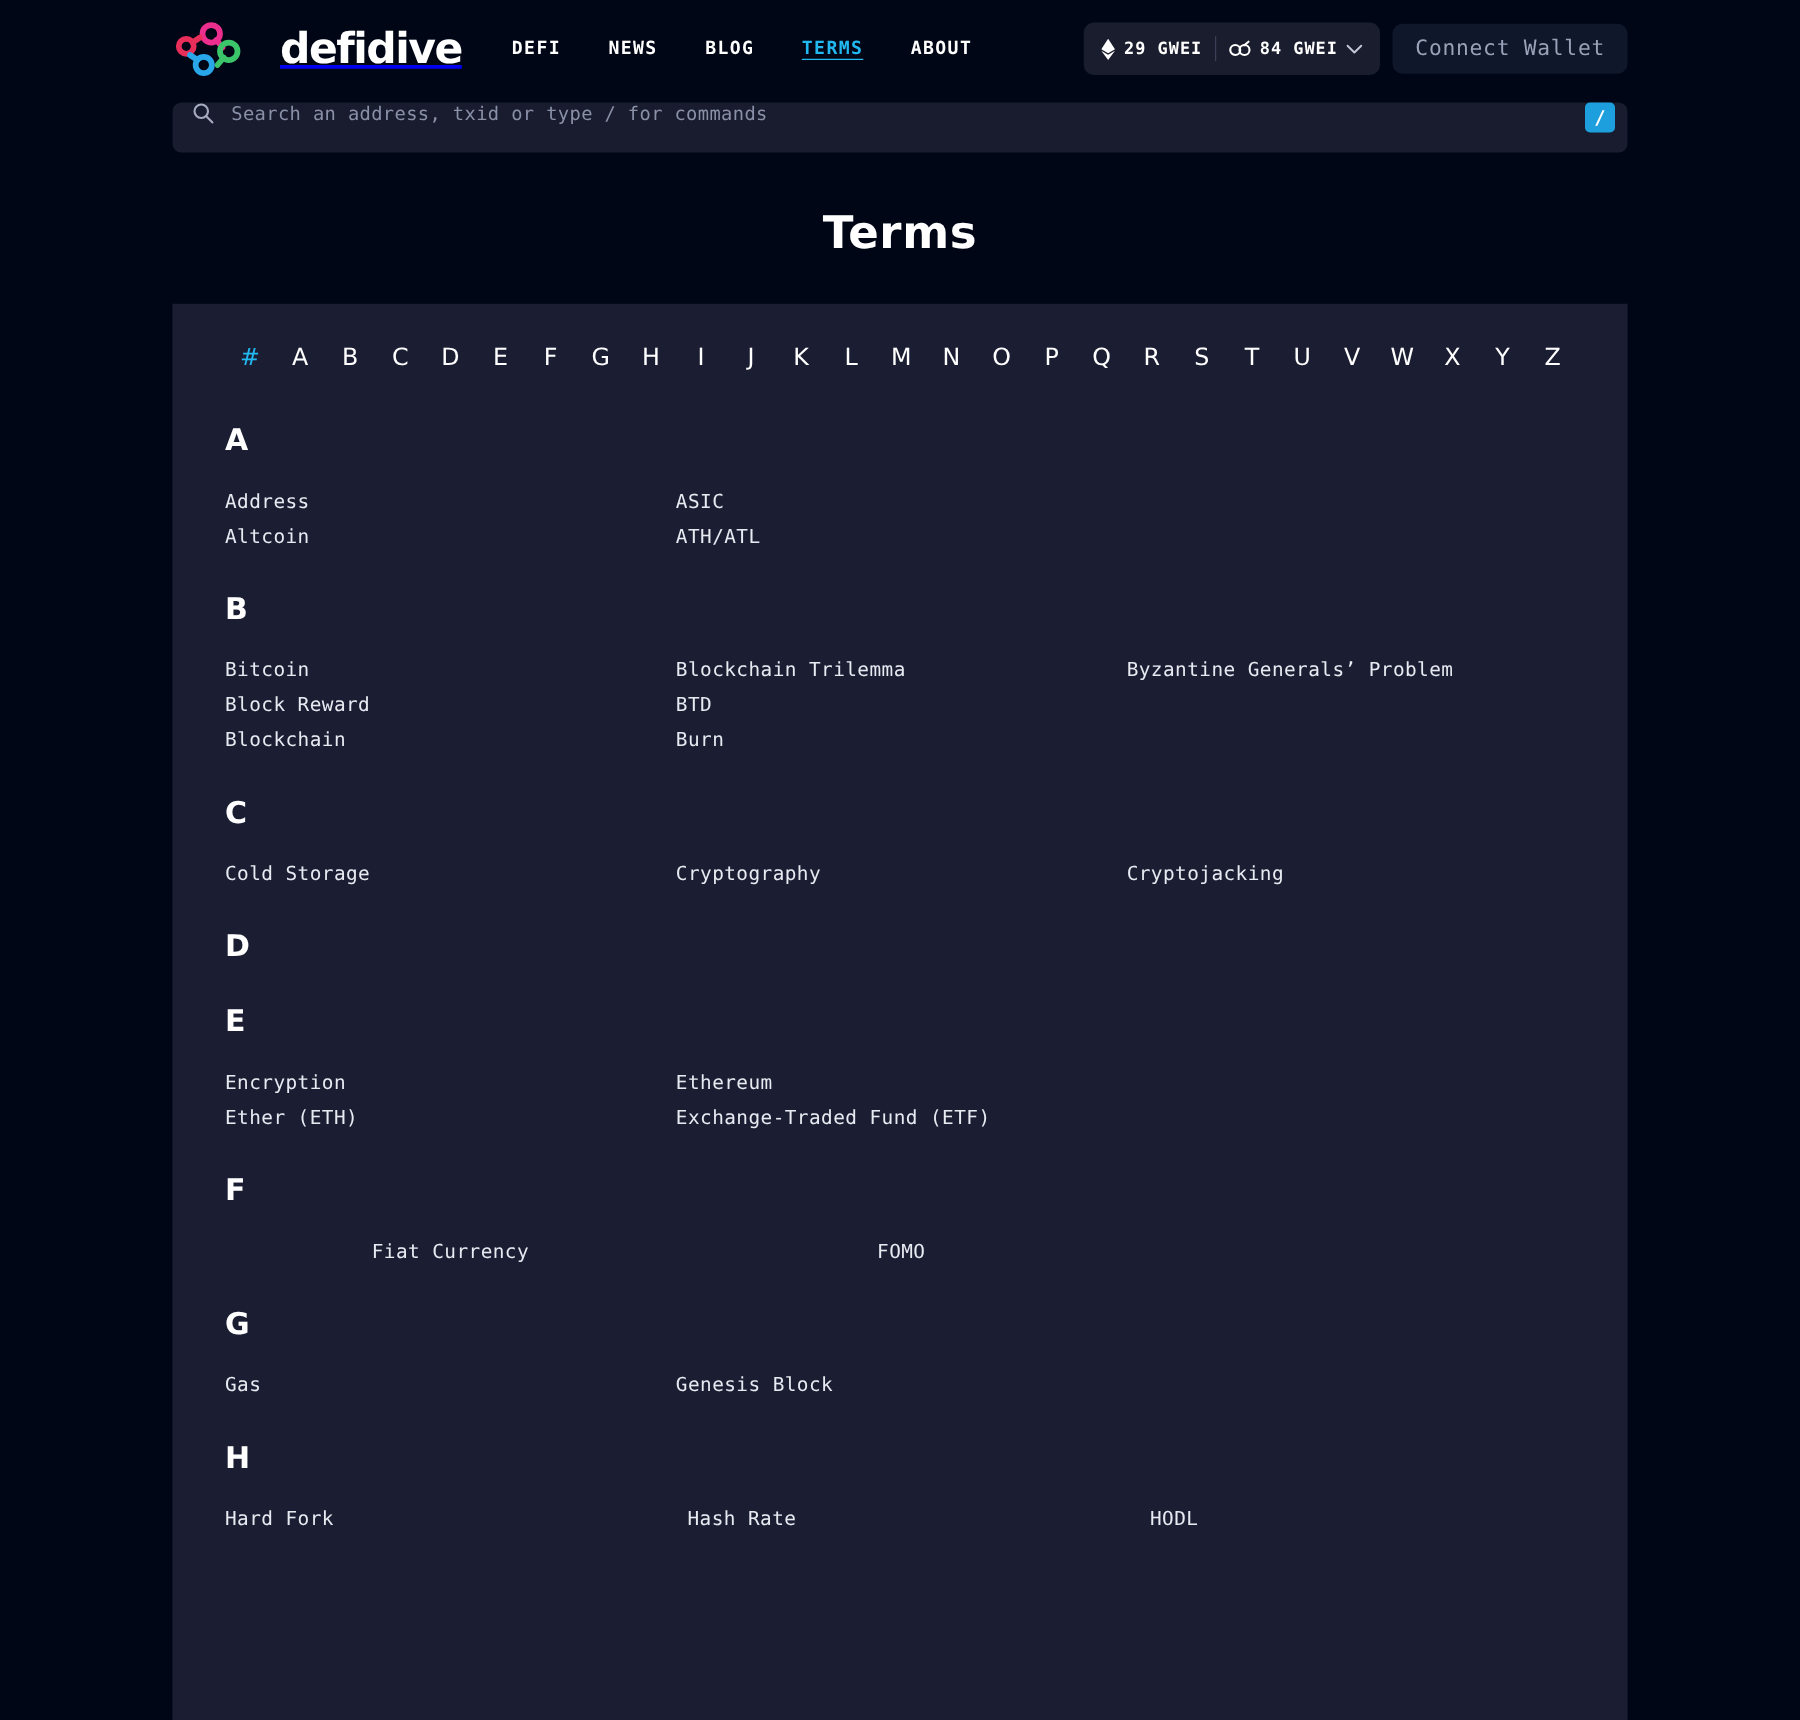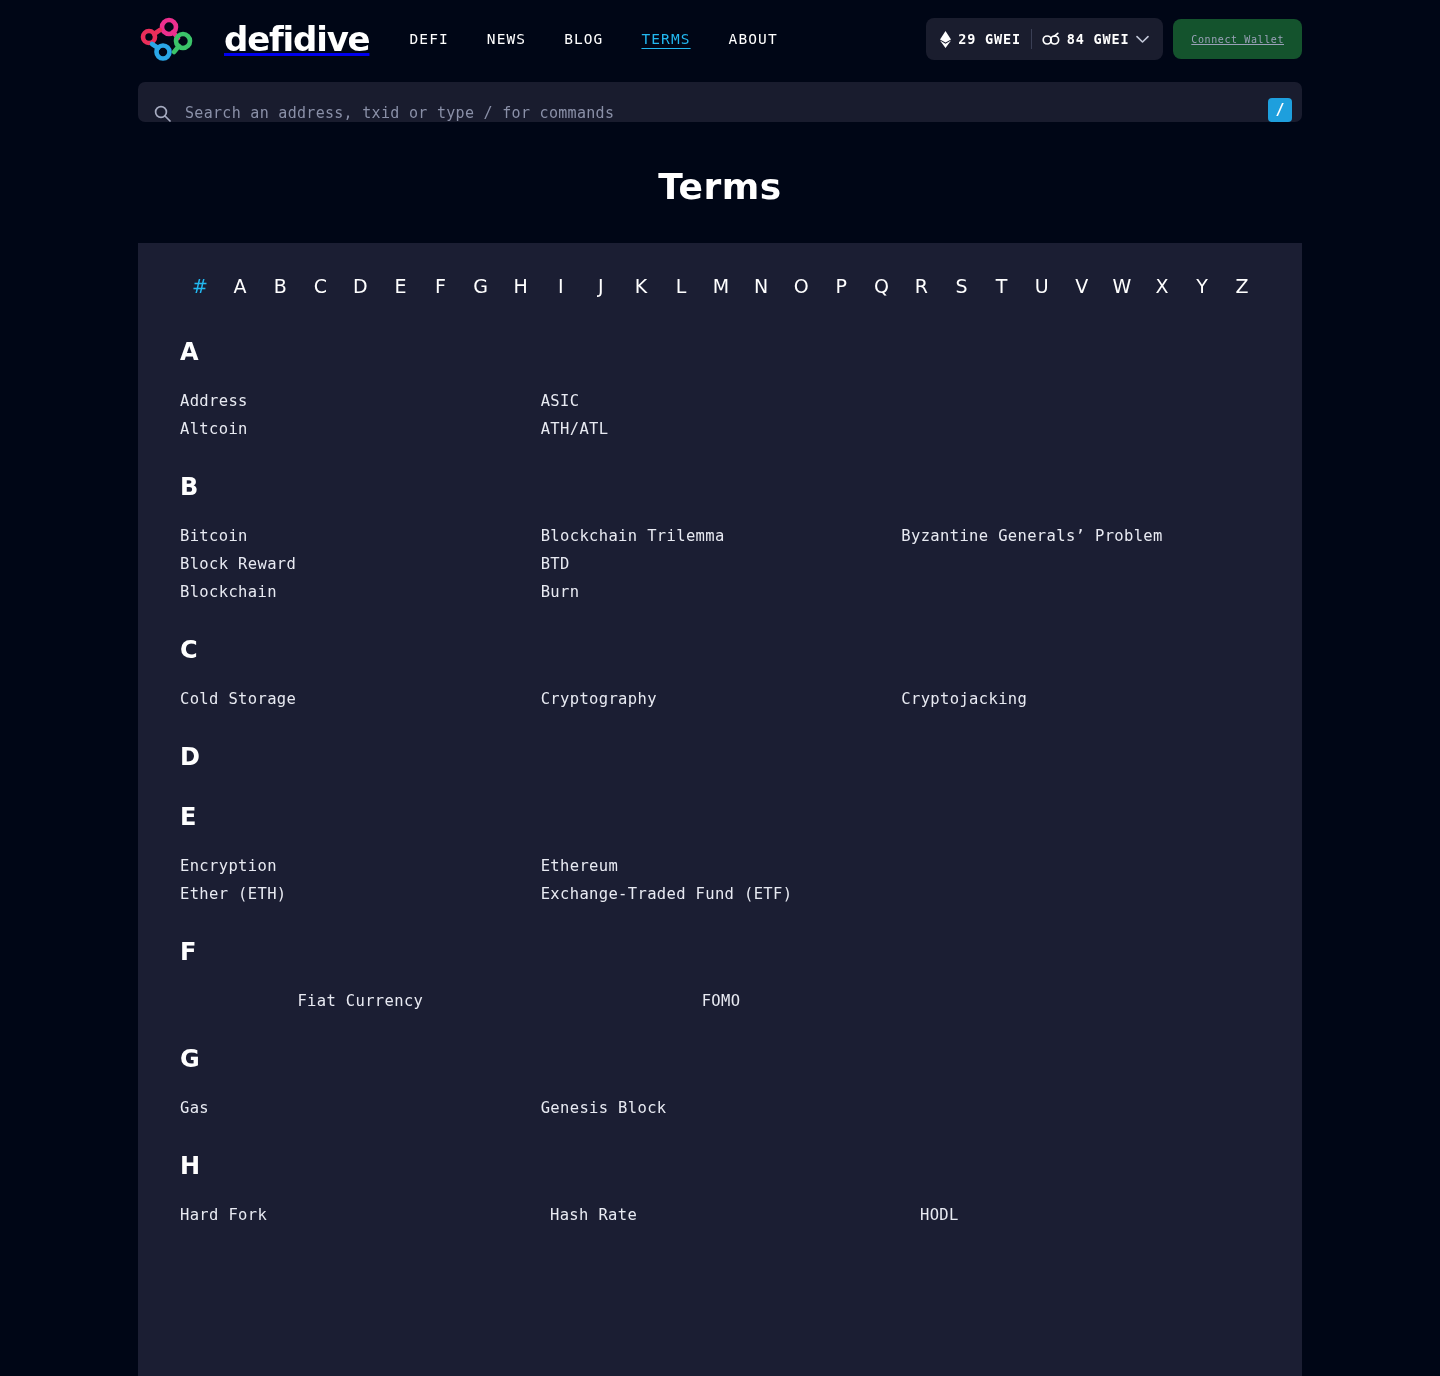--- a/index.html
+++ b/index.html
@@ -46,21 +46,21 @@
 
   .nav {
     display: flex;
     align-items: center;
     gap: 38px;
     margin-left: 16px;
   }
   .nav-link {
     font-size: 14.5px;
     letter-spacing: 1.1px;
-    font-weight: normal;
+    font-weight: bold;
     color: #ffffff;
     text-decoration: none;
     white-space: nowrap;
   }
   .nav-link.active {
     color: #22b8f0;
     text-decoration: underline;
     text-underline-offset: 4px;
   }
 
@@ -91,43 +91,42 @@
     white-space: nowrap;
   }
   .gas-sep {
     width: 1px;
     height: 20px;
     background: #3a3f55;
   }
   .icon-svg { display: block; }
 
   .connect-btn {
-    background: #14532d;
+    background: #0f172a;
     border: none;
     border-radius: 8px;
     height: 40px;
     padding: 0 18px;
     color: #9aa1b8;
     font-family: inherit;
-    font-size: 10px;
+    font-size: 17px;
     letter-spacing: 0.6px;
     cursor: pointer;
     white-space: nowrap;
-    text-decoration: underline;
   }
 
   
   .searchbar {
     position: relative;
     margin: 4px 138px 0 138px;
     height: 40px;
     background: #191c2e;
     border-radius: 7px;
     display: flex;
-    align-items: flex-end;
+    align-items: flex-start;
     padding: 0 10px 0 16px;
   }
   .search-icon { flex: 0 0 auto; margin-right: 14px; }
   .search-input {
     flex: 1 1 auto;
     background: transparent;
     border: none;
     outline: none;
     color: #e4e7f1;
     font-family: inherit;

